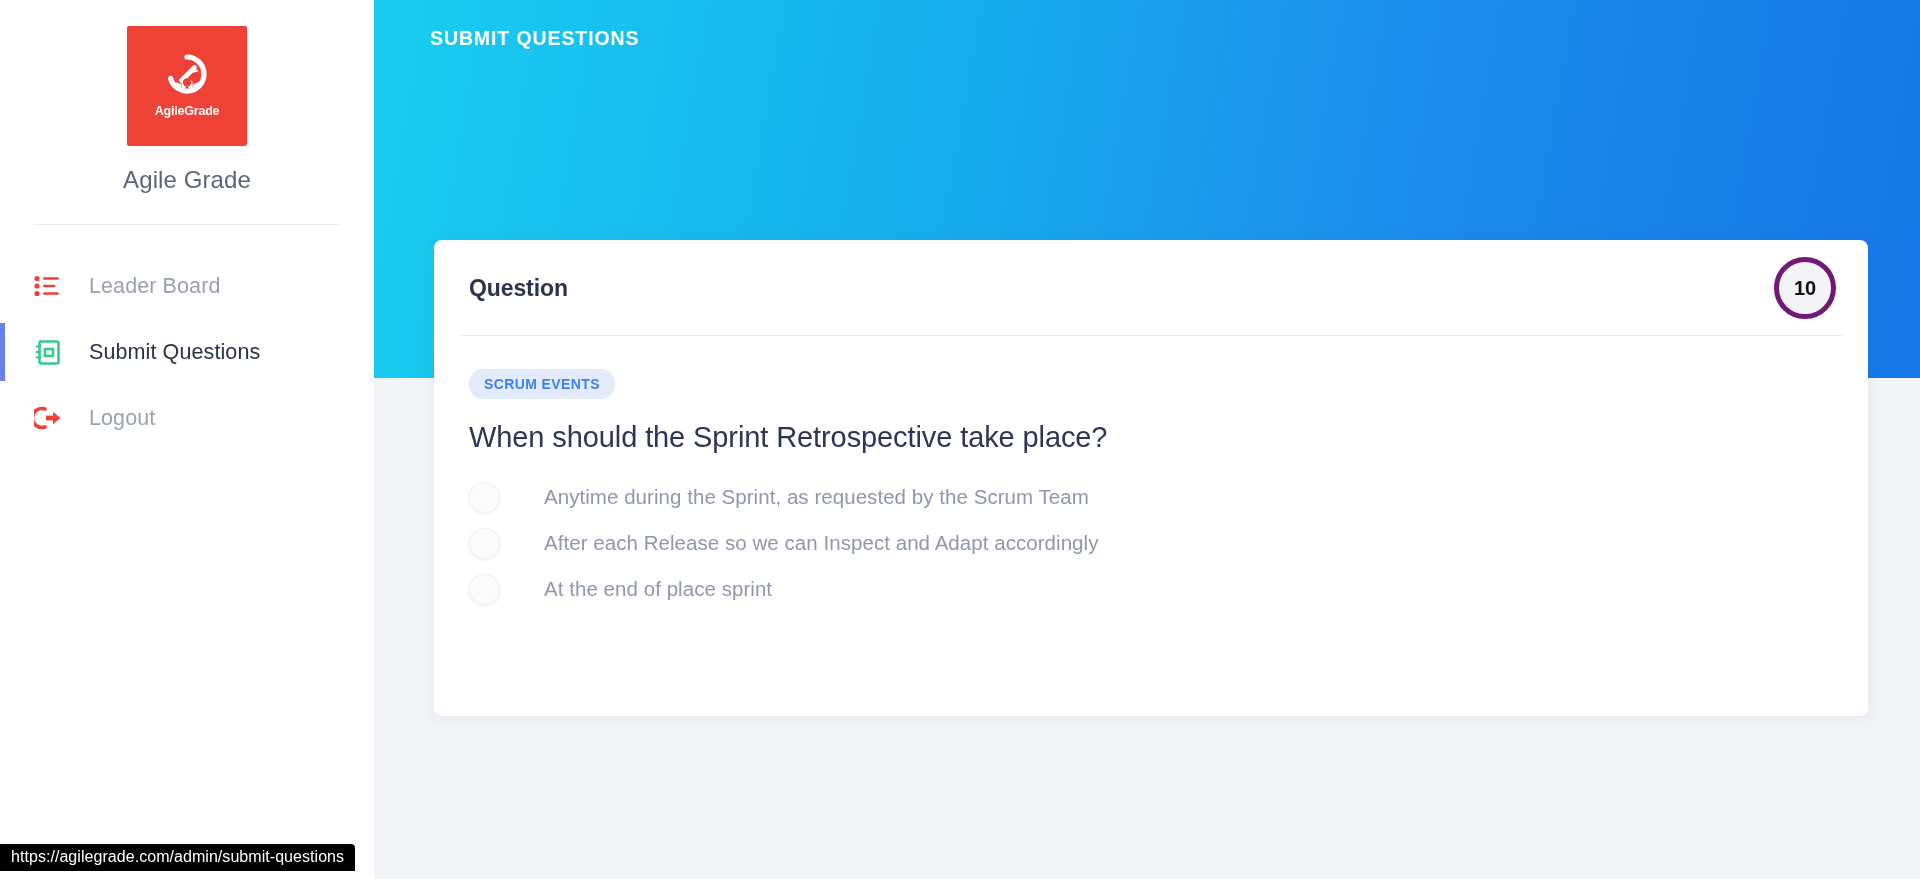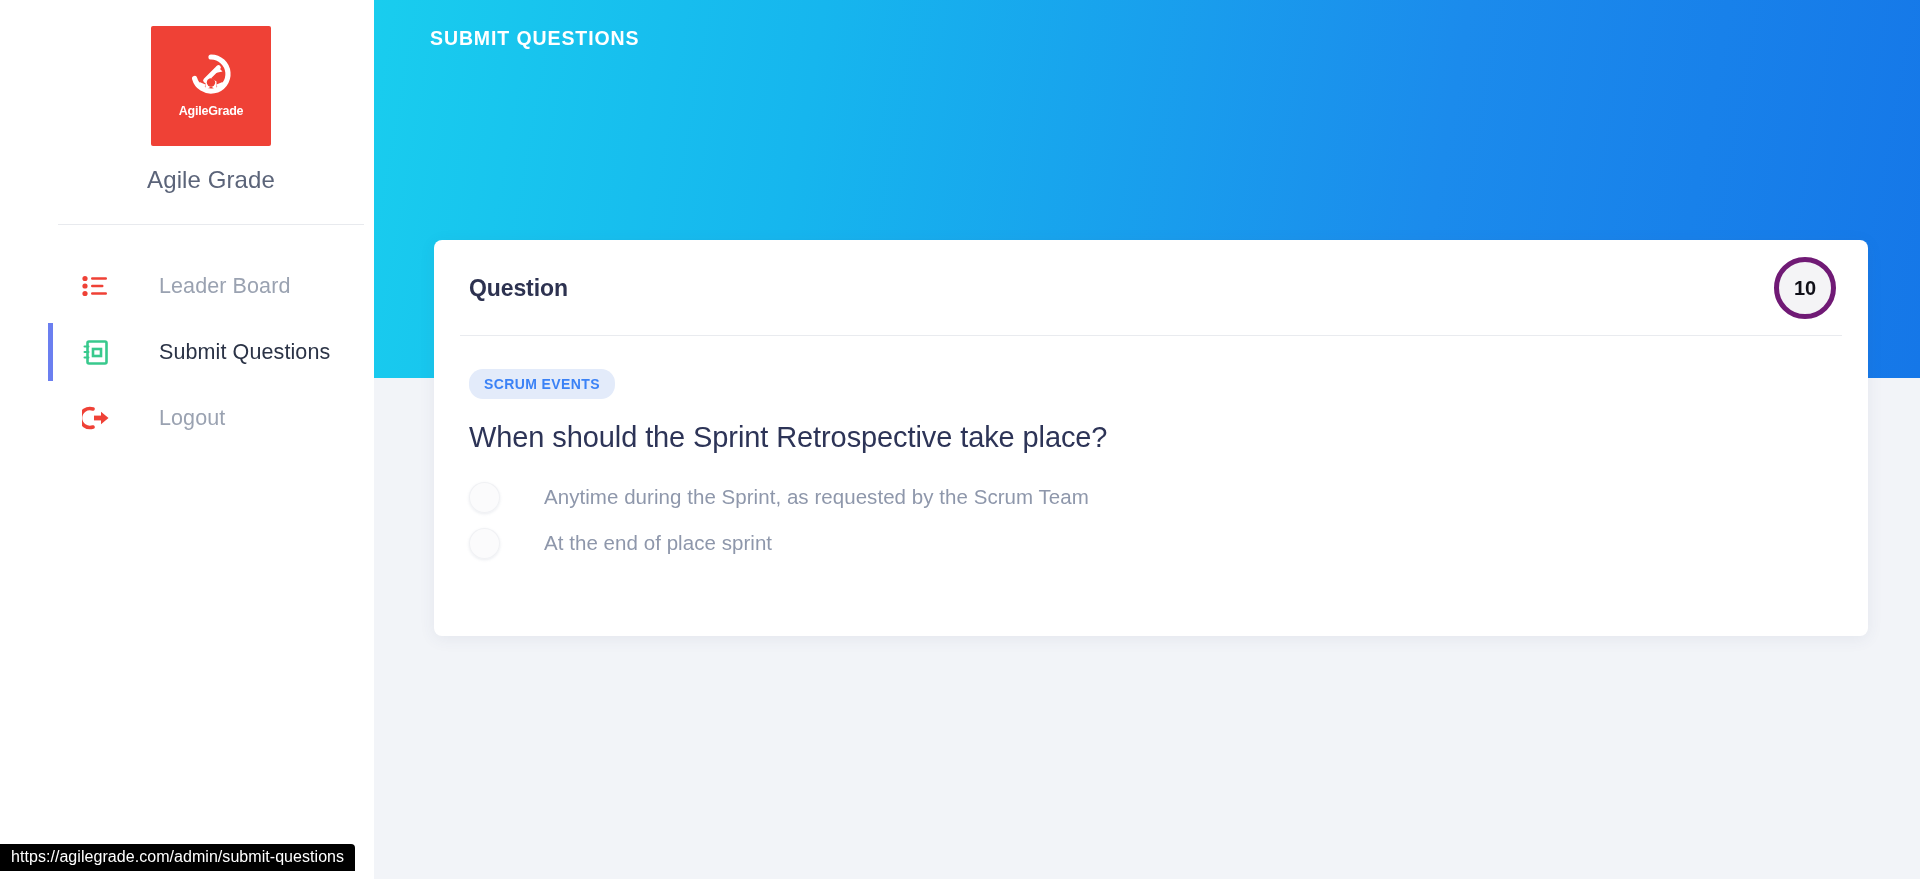--- a/index.html
+++ b/index.html
@@ -20,21 +20,20 @@
   }
 
   
   .sidebar {
     position: relative;
     width: 374px;
     height: 879px;
     background: #ffffff;
     flex: 0 0 374px;
     padding-top: 26px;
-    padding-left: 48px;
   }
 
   .brand-block {
     display: flex;
     flex-direction: column;
     align-items: center;
   }
 
   .logo-tile {
     width: 120px;
@@ -82,21 +81,20 @@
     margin-top: 28px;
   }
 
   .nav-item {
     position: relative;
     display: flex;
     align-items: center;
     height: 66px;
     padding-left: 32px;
     cursor: pointer;
-    gap: 22px;
   }
 
   .nav-item .nav-icon {
     width: 30px;
     height: 30px;
     display: flex;
     align-items: center;
     justify-content: center;
     flex: 0 0 30px;
   }
@@ -149,21 +147,21 @@
     font-weight: bold;
     letter-spacing: 0.9px;
   }
 
   
   .card {
     position: absolute;
     left: 60px;
     top: 240px;
     width: 1434px;
-    height: 396px;
+    height: 476px;
     background: #ffffff;
     border-radius: 8px;
     box-shadow: 0 3px 16px rgba(60, 80, 120, 0.08);
   }
 
   .card-head {
     position: relative;
     height: 96px;
     padding: 0 38px 0 35px;
     display: flex;
@@ -354,20 +352,24 @@
 
         <div class="question-text">When should the Sprint Retrospective take place?</div>
 
         <div class="options">
 
           <div class="option-row">
             <span class="option-radio"></span>
             <span class="option-label">Anytime during the Sprint, as requested by the Scrum Team</span>
           </div>
 
+          <div class="option-row">
+            <span class="option-radio"></span>
+            <span class="option-label">After each Release so we can Inspect and Adapt accordingly</span>
+          </div>
 
           <div class="option-row">
             <span class="option-radio"></span>
             <span class="option-label">At the end of place sprint</span>
           </div>
 
         </div>
       </div>
     </section>
   </main>

